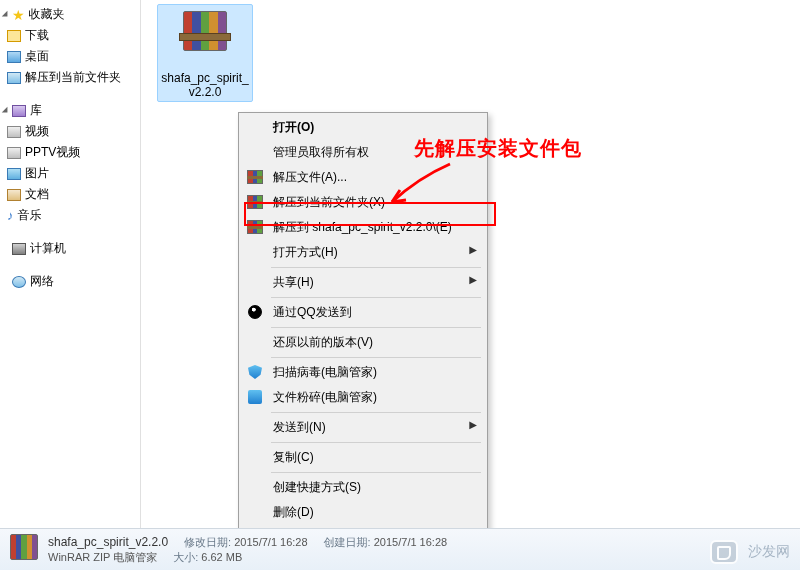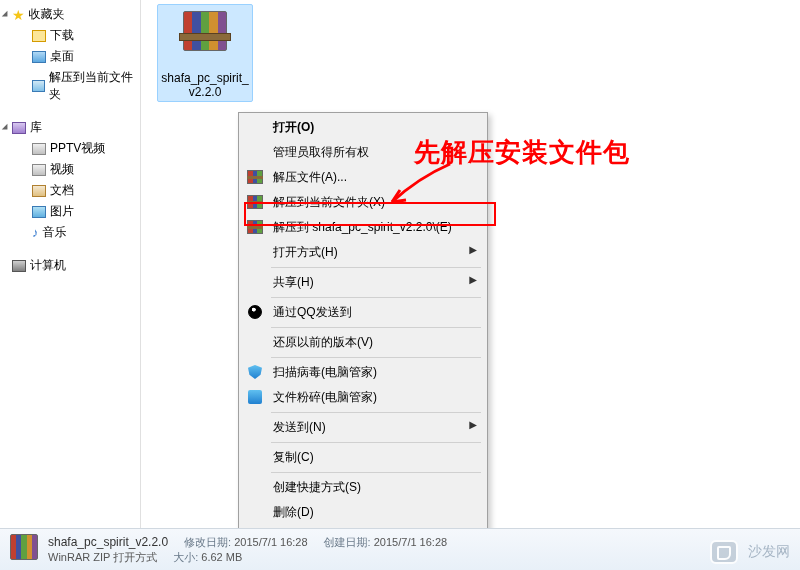--- a/index.html
+++ b/index.html
@@ -1,20 +1,20 @@
 <!DOCTYPE html>
 <html><head>
   <meta charset="utf-8">
   <style>
     * { margin: 0; padding: 0; box-sizing: border-box; font-family: "Microsoft YaHei", "SimSun", sans-serif; }
     body { width: 800px; height: 570px; background: #fff; position: relative; overflow: hidden; font-size: 12px; }
     .sidebar { position: absolute; left: 0; top: 0; width: 140px; height: 100%; background: #fff; padding: 4px 0; }
     .tree-item { display: flex; align-items: center; padding: 2px 4px; cursor: default; }
     .tree-item.header { font-weight: normal; }
-    .tree-item.child { padding-left: 32px; }
+    .tree-item.child { padding-left: 7px; }
     .triangle { width: 0; height: 0; border-left: 4px solid #666; border-top: 4px solid transparent; border-bottom: 4px solid transparent; margin-right: 4px; transform: rotate(45deg); }
     .star-icon { color: #f5c518; font-size: 14px; margin-right: 4px; }
     .dl-icon { width: 14px; height: 12px; background: #fce699; border: 1px solid #d49a00; margin-right: 4px; }
     .desktop-icon { width: 14px; height: 12px; background: linear-gradient(#b0d8f5,#5ca8e0); border: 1px solid #3a7ab5; margin-right: 4px; }
     .recent-icon { width: 14px; height: 12px; background: linear-gradient(#d0e8f5,#80c0e8); border: 1px solid #3a7ab5; margin-right: 4px; }
     .library-icon { width: 14px; height: 12px; background: linear-gradient(#d8c8f0,#a080d0); border: 1px solid #7050a0; margin-right: 4px; }
     .video-icon { width: 14px; height: 12px; background: linear-gradient(#f0f0f0,#c0c0c0); border: 1px solid #888; margin-right: 4px; }
     .pic-icon { width: 14px; height: 12px; background: linear-gradient(#b0e0f5,#60b0e0); border: 1px solid #3a7ab5; margin-right: 4px; }
     .doc-icon { width: 14px; height: 12px; background: linear-gradient(#f5e8d0,#e0c080); border: 1px solid #b08030; margin-right: 4px; }
     .music-icon { color: #4080d0; margin-right: 4px; font-size: 13px; }
@@ -36,21 +36,21 @@
     .menu-item .arrow { position: absolute; right: 8px; font-size: 10px; color: #333; }
     .menu-sep { height: 1px; background: #d0d0d0; margin: 2px 4px 2px 30px; }
     .menu-item.bold { font-weight: bold; }
     .mini-rar { width: 16px; height: 14px; background: linear-gradient(90deg,#c04030 0%,#c04030 33%,#4050a0 33%,#4050a0 66%,#60a040 66%); border: 1px solid #666; position: relative; }
     .mini-rar::after { content:''; position:absolute; top:5px; left:-1px; right:-1px; height:3px; background:#8a6a3a; }
     .qq-icon { width:14px; height:14px; border-radius:50%; background: radial-gradient(circle at 40% 30%, #fff 15%, #000 20%); border:1px solid #000; }
     .shield-icon { width:14px; height:14px; background: linear-gradient(#60c0f0,#2080d0); clip-path: polygon(50% 0, 100% 20%, 90% 70%, 50% 100%, 10% 70%, 0 20%); }
     .shred-icon { width:14px; height:14px; background: linear-gradient(#60c0f0,#2080d0); border-radius:2px; }
     
     .red-callout { position: absolute; left: 244px; top: 202px; width: 252px; height: 24px; border: 2px solid #ff0000; pointer-events: none; }
-    .red-text { position: absolute; left: 414px; top: 135px; color: #ff0000; font-size: 26px; font-weight: bold; letter-spacing: 1px; }
+    .red-text { position: absolute; left: 414px; top: 135px; color: #ff0000; font-size: 20px; font-weight: bold; letter-spacing: 1px; }
     .red-arrow { position: absolute; left: 378px; top: 158px; width: 80px; height: 50px; pointer-events: none; }
     
     .status-bar { position: absolute; left: 0; right: 0; bottom: 0; height: 42px; background: linear-gradient(#f5f8fc,#e8f0f8); border-top: 1px solid #d0d8e0; display: flex; align-items: center; padding: 0 8px; }
     .sb-icon { width: 32px; height: 32px; margin-right: 8px; }
     .sb-text { display: flex; flex-direction: column; font-size: 11px; color: #555; }
     .sb-row { display: flex; gap: 16px; }
     .sb-name { color: #333; font-size: 12px; }
     .sb-label { color: #6a7a8a; }
     .watermark { position: absolute; right: 10px; bottom: 6px; display: flex; align-items: center; gap: 10px; opacity: 0.85; }
     .wm-icon { width: 28px; height: 24px; border: 2px solid #fff; border-radius: 6px; background: rgba(120,140,160,0.4); position: relative; }
@@ -79,45 +79,50 @@
     <span>解压到当前文件夹</span>
   </div>
   <div class="section-gap"></div>
   <div class="tree-item header">
     <span class="triangle"></span>
     <span class="library-icon"></span>
     <span>库</span>
   </div>
   <div class="tree-item child">
     <span class="video-icon"></span>
+    <span>视频</span>
+  </div>
+  <div class="tree-item child">
+    <span class="video-icon"></span>
     <span>PPTV视频</span>
   </div>
   <div class="tree-item child">
-    <span class="video-icon"></span>
-    <span>视频</span>
+    <span class="pic-icon"></span>
+    <span>图片</span>
   </div>
   <div class="tree-item child">
     <span class="doc-icon"></span>
     <span>文档</span>
-  </div>
-  <div class="tree-item child">
-    <span class="pic-icon"></span>
-    <span>图片</span>
   </div>
   <div class="tree-item child">
     <span class="music-icon">♪</span>
     <span>音乐</span>
   </div>
   <div class="section-gap"></div>
   <div class="tree-item header">
     <span style="width:8px"></span>
     <span class="computer-icon"></span>
     <span>计算机</span>
   </div>
   <div class="section-gap"></div>
+  <div class="tree-item header">
+    <span style="width:8px"></span>
+    <span class="network-icon"></span>
+    <span>网络</span>
+  </div>
 </div>
 
 <div class="main-area">
   <div class="file-icon selected">
     <div class="rar-icon">
       <div class="rar-books"></div>
       <div class="rar-belt"></div>
     </div>
     <div class="file-label">shafa_pc_spirit_v2.2.0</div>
   </div>
@@ -224,21 +229,21 @@
   <div class="sb-icon">
     <div class="rar-books" style="width:28px;height:26px"></div>
   </div>
   <div class="sb-text">
     <div class="sb-row">
       <span class="sb-name">shafa_pc_spirit_v2.2.0</span>
       <span><span class="sb-label">修改日期:</span> <span>2015/7/1 16:28</span></span>
       <span><span class="sb-label">创建日期:</span> <span>2015/7/1 16:28</span></span>
     </div>
     <div class="sb-row">
-      <span>WinRAR ZIP 打开方式</span>
+      <span>WinRAR ZIP 电脑管家</span>
       <span><span class="sb-label">大小:</span> <span>6.62 MB</span></span>
     </div>
   </div>
   <div class="watermark">
     <span class="wm-icon"></span>
     <span class="wm-text">沙发网</span>
   </div>
 </div>
 
 </body></html>

